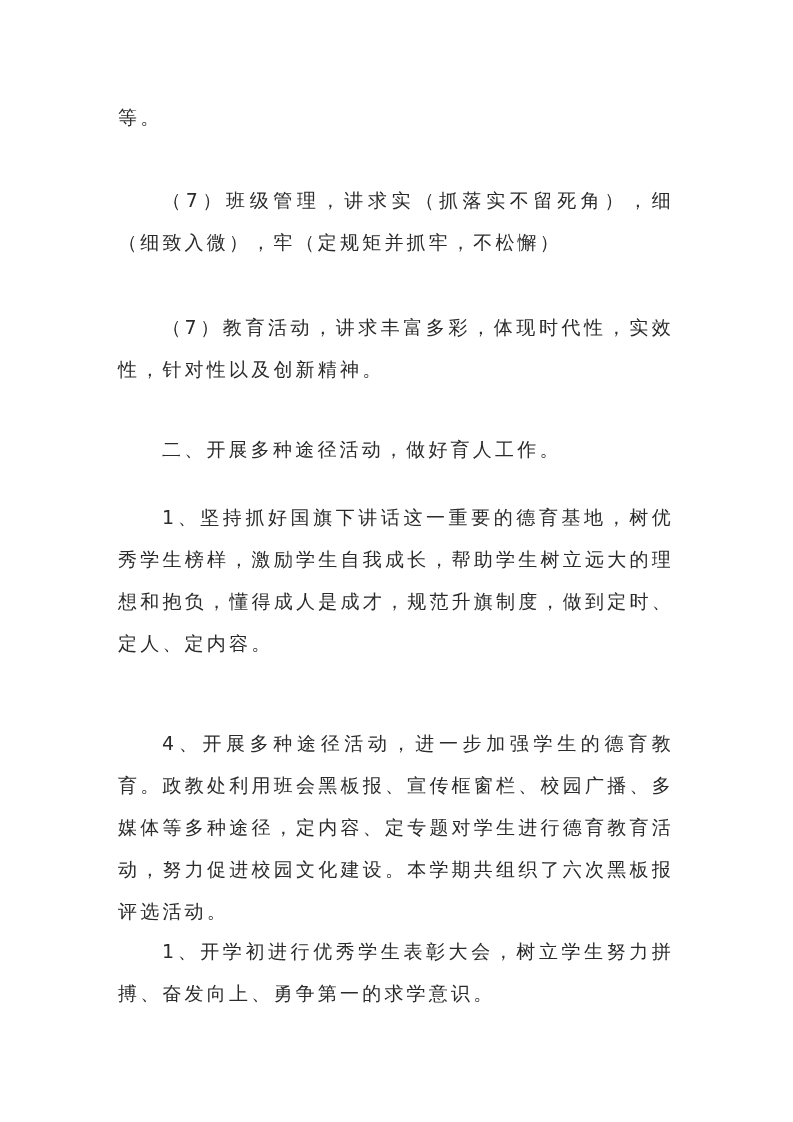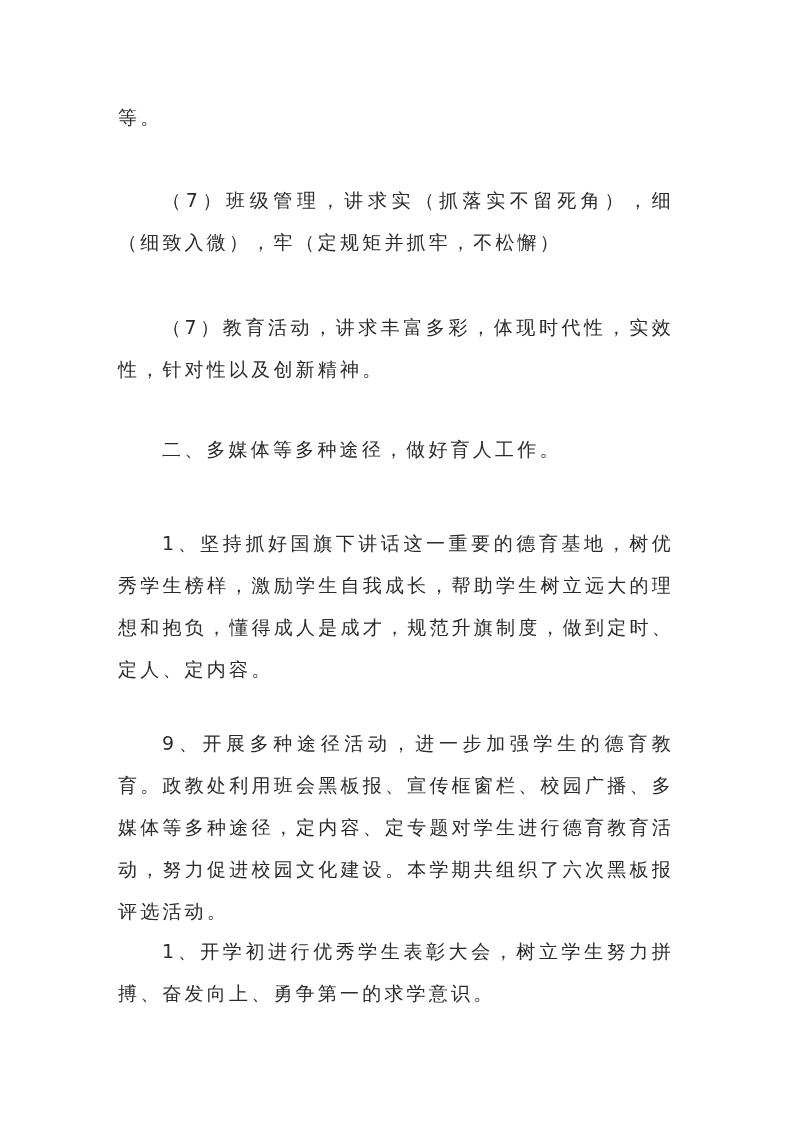--- a/index.html
+++ b/index.html
@@ -35,17 +35,17 @@
   }
   .indent { text-indent: 44px; }
 </style>
 </head>
 <body>
 
 <div class="page">
   <p class="para" style="top:96px">等。</p>
   <p class="para indent" style="top:179px">（7）班级管理，讲求实（抓落实不留死角），细（细致入微），牢（定规矩并抓牢，不松懈）</p>
   <p class="para indent" style="top:306px">（7）教育活动，讲求丰富多彩，体现时代性，实效性，针对性以及创新精神。</p>
-  <p class="para indent" style="top:428px">二、多媒体等多种途径，做好育人工作。</p>
-  <p class="para indent" style="top:522px">1、坚持抓好国旗下讲话这一重要的德育基地，树优秀学生榜样，激励学生自我成长，帮助学生树立远大的理想和抱负，懂得成人是成才，规范升旗制度，做到定时、定人、定内容。</p>
-  <p class="para indent" style="top:722px">9、开展多种途径活动，进一步加强学生的德育教育。政教处利用班会黑板报、宣传框窗栏、校园广播、多媒体等多种途径，定内容、定专题对学生进行德育教育活动，努力促进校园文化建设。本学期共组织了六次黑板报评选活动。</p>
+  <p class="para indent" style="top:428px">二、开展多种途径活动，做好育人工作。</p>
+  <p class="para indent" style="top:496px">1、坚持抓好国旗下讲话这一重要的德育基地，树优秀学生榜样，激励学生自我成长，帮助学生树立远大的理想和抱负，懂得成人是成才，规范升旗制度，做到定时、定人、定内容。</p>
+  <p class="para indent" style="top:722px">4、开展多种途径活动，进一步加强学生的德育教育。政教处利用班会黑板报、宣传框窗栏、校园广播、多媒体等多种途径，定内容、定专题对学生进行德育教育活动，努力促进校园文化建设。本学期共组织了六次黑板报评选活动。</p>
   <p class="para indent" style="top:930px">1、开学初进行优秀学生表彰大会，树立学生努力拼搏、奋发向上、勇争第一的求学意识。</p>
 </div>
 
 </body></html>

